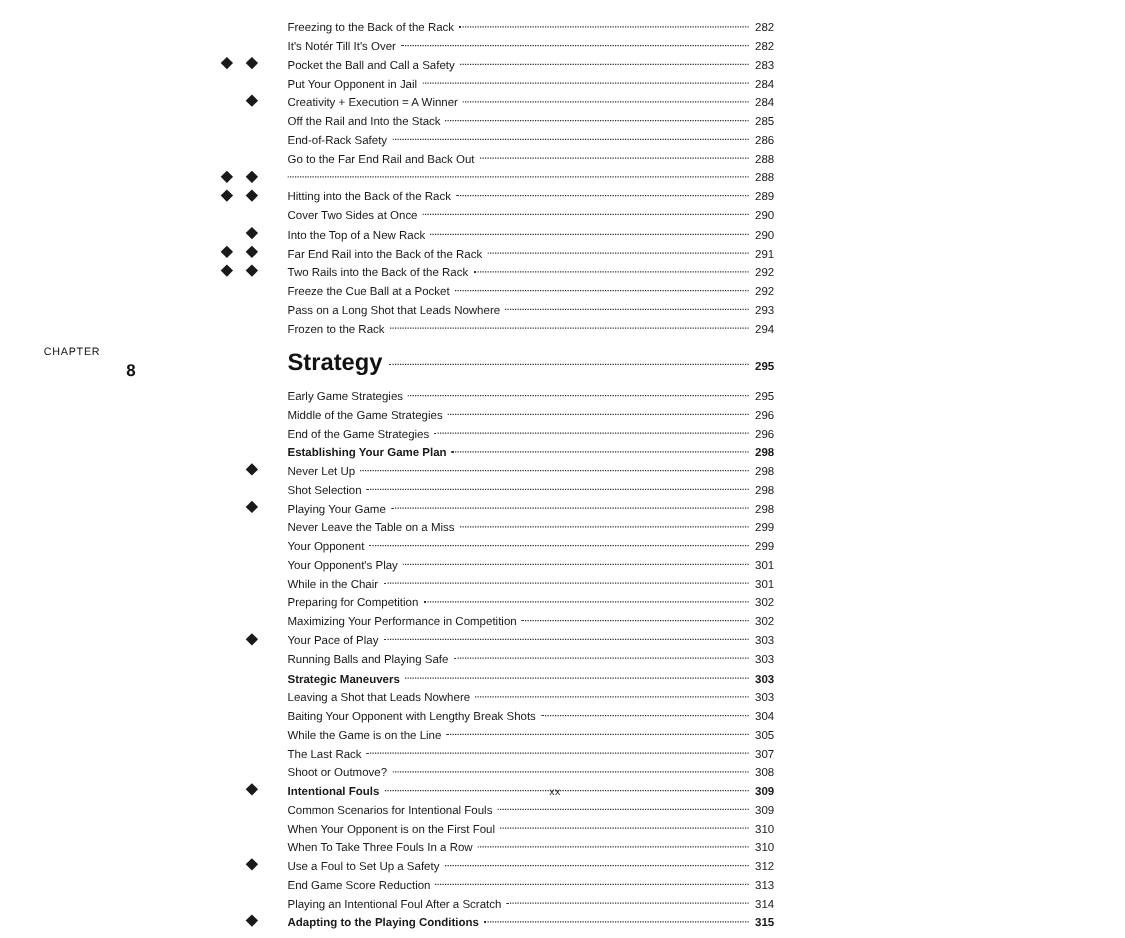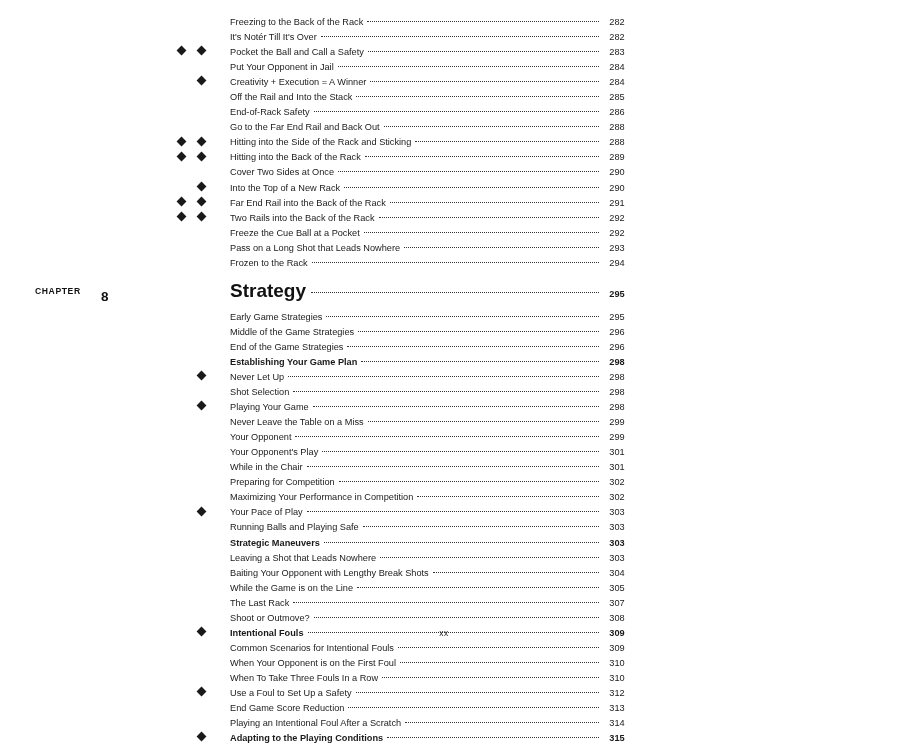--- a/index.html
+++ b/index.html
@@ -62,42 +62,42 @@
     content: "";
     position: absolute;
     left: 0;
     right: 0;
     bottom: 3px;
     border-bottom: 1.1px dotted #333;
   }
   .page-num {
     flex: 0 0 auto;
     width: 26px;
-    text-align: center;
+    text-align: left;
     padding-left: 5px;
   }
   .bold .label, .bold .page-num { font-weight: bold; }
 
   
   .chapter-row {
     position: relative;
     display: flex;
     align-items: baseline;
     height: 26px;
     margin-top: 11px;
     margin-bottom: 2px;
     white-space: nowrap;
   }
   .chapter-tag {
     position: absolute;
     left: -195px;
-    bottom: 11px;
+    bottom: 21px;
     font-size: 8.6px;
     letter-spacing: 0.6px;
-    font-weight: bold;
+    font-weight: normal;
     color: #111;
   }
   .chapter-num {
     position: absolute;
     left: -129px;
     bottom: 3px;
     font-size: 13.5px;
     font-weight: bold;
     color: #111;
   }
@@ -176,21 +176,20 @@
         <span class="page-num">286</span>
       </li>
       <li class="toc-row">
         <span class="label">Go to the Far End Rail and Back Out</span>
         <span class="leader"></span>
         <span class="page-num">288</span>
       </li>
       <li class="toc-row">
         <span class="marker m1"></span>
         <span class="marker m2"></span>
-        <span class="label">Hitting into the Side of the Rack and Sticking</span>
         <span class="leader"></span>
         <span class="page-num">288</span>
       </li>
       <li class="toc-row">
         <span class="marker m1"></span>
         <span class="marker m2"></span>
         <span class="label">Hitting into the Back of the Rack</span>
         <span class="leader"></span>
         <span class="page-num">289</span>
       </li>

